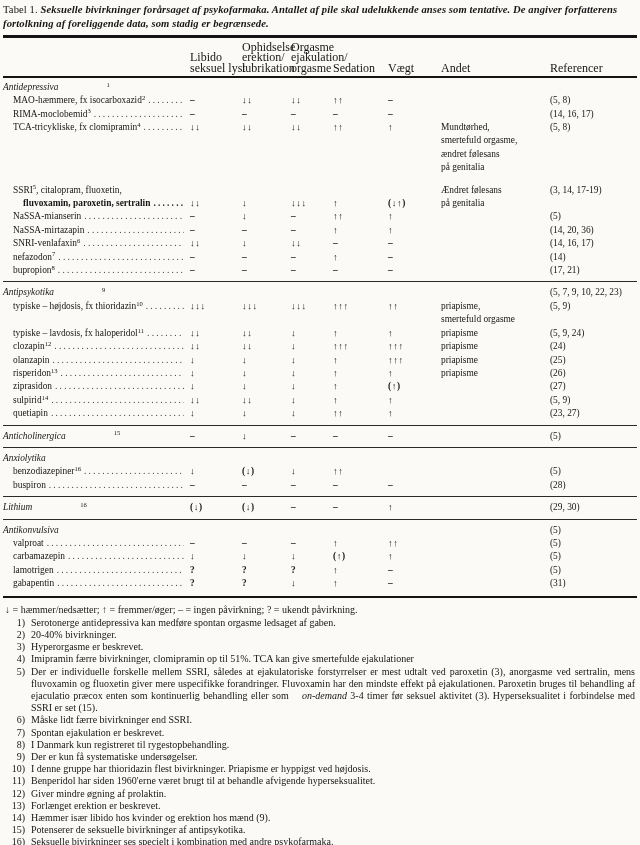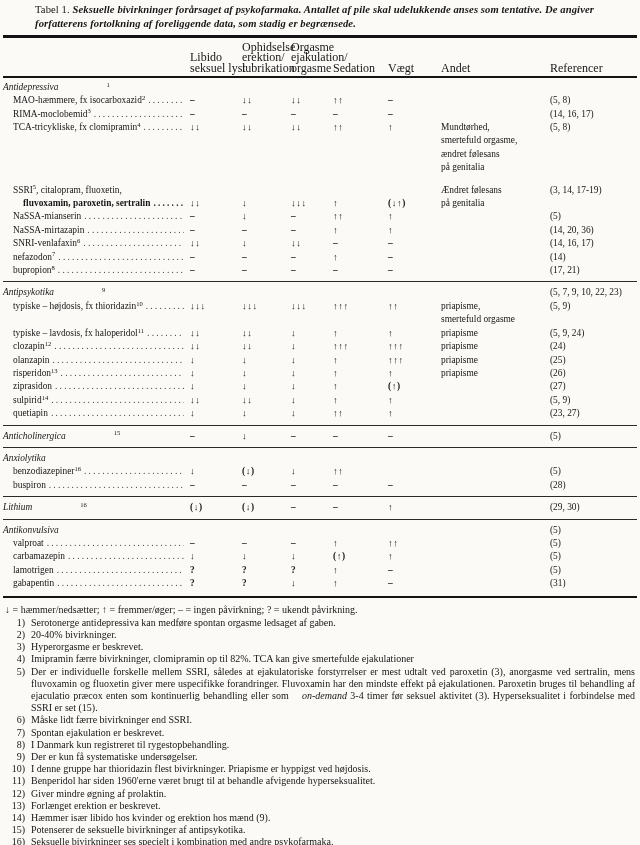--- a/index.html
+++ b/index.html
@@ -3,21 +3,21 @@
 <meta charset="utf-8">
 <style>
   html,body{margin:0;padding:0;}
   body{
     width:640px;height:845px;overflow:hidden;
     background:#fbfaf7;color:#161616;
     font-family:"Liberation Serif","DejaVu Serif",serif;
   }
   .page{padding:3px 3px 0 3px;}
   
-  .title{font-size:10.6px;line-height:13.6px;letter-spacing:.1px;margin-left:32px;}
+  .title{font-size:10.6px;line-height:13.6px;letter-spacing:.1px;}
   .tprefix{font-style:normal;}
   .ttext{font-style:italic;font-weight:bold;}
   
   .tbl{--cols:187px 52px 49px 42px 55px 53px 109px 1fr;margin-top:5px;border-bottom:2px solid #141414;}
   .thead{display:grid;grid-template-columns:var(--cols);border-top:3px solid #141414;border-bottom:2px solid #141414;padding:4px 0 3px 0;align-items:end;}
   .hcell{font-size:12px;line-height:10.2px;white-space:nowrap;}
   .tbody{padding:3px 0 5px 0;}
   .trow{display:grid;grid-template-columns:var(--cols);font-size:9.4px;line-height:13.4px;}
   .trow.rule{border-top:1px solid #2a2a2a;margin-top:4px;padding-top:4px;}
   .trow.gap{margin-top:9px;}
@@ -535,21 +535,21 @@
         <div class="fn">
           <div class="fnum">2)</div>
           <div class="ftext"><span>20-40% bivirkninger.</span></div>
         </div>
         <div class="fn">
           <div class="fnum">3)</div>
           <div class="ftext"><span>Hyperorgasme er beskrevet.</span></div>
         </div>
         <div class="fn">
           <div class="fnum">4)</div>
-          <div class="ftext"><span>Imipramin færre bivirkninger, clomipramin op til 82%. TCA kan give smertefulde ejakulationer</span></div>
+          <div class="ftext"><span>Imipramin færre bivirkninger, clomipramin op til 51%. TCA kan give smertefulde ejakulationer</span></div>
         </div>
         <div class="fn">
           <div class="fnum">5)</div>
           <div class="ftext"><span>Der er individuelle forskelle mellem SSRI, således at ejakulatoriske forstyrrelser er mest udtalt ved paroxetin (3), anorgasme ved sertralin, mens fluvoxamin og fluoxetin giver mere uspecifikke forandringer. Fluvoxamin har den mindste effekt på ejakulationen. Paroxetin bruges til behandling af ejaculatio præcox enten som kontinuerlig behandling eller som </span><span class="it ">on-demand</span><span> 3-4 timer før seksuel aktivitet (3). Hyperseksualitet i forbindelse med SSRI er set (15).</span></div>
         </div>
         <div class="fn">
           <div class="fnum">6)</div>
           <div class="ftext"><span>Måske lidt færre bivirkninger end SSRI.</span></div>
         </div>
         <div class="fn">

